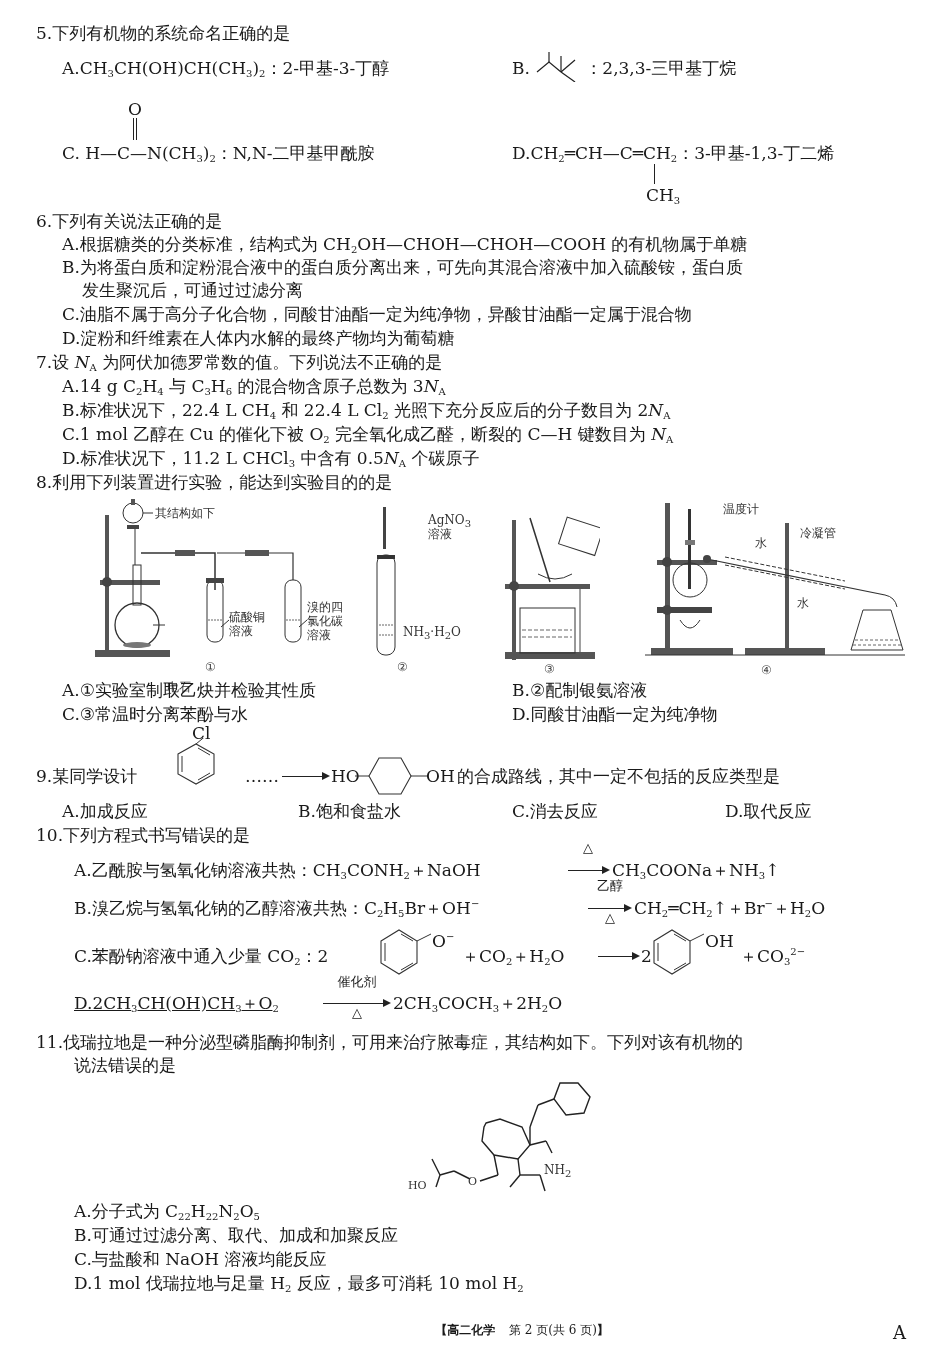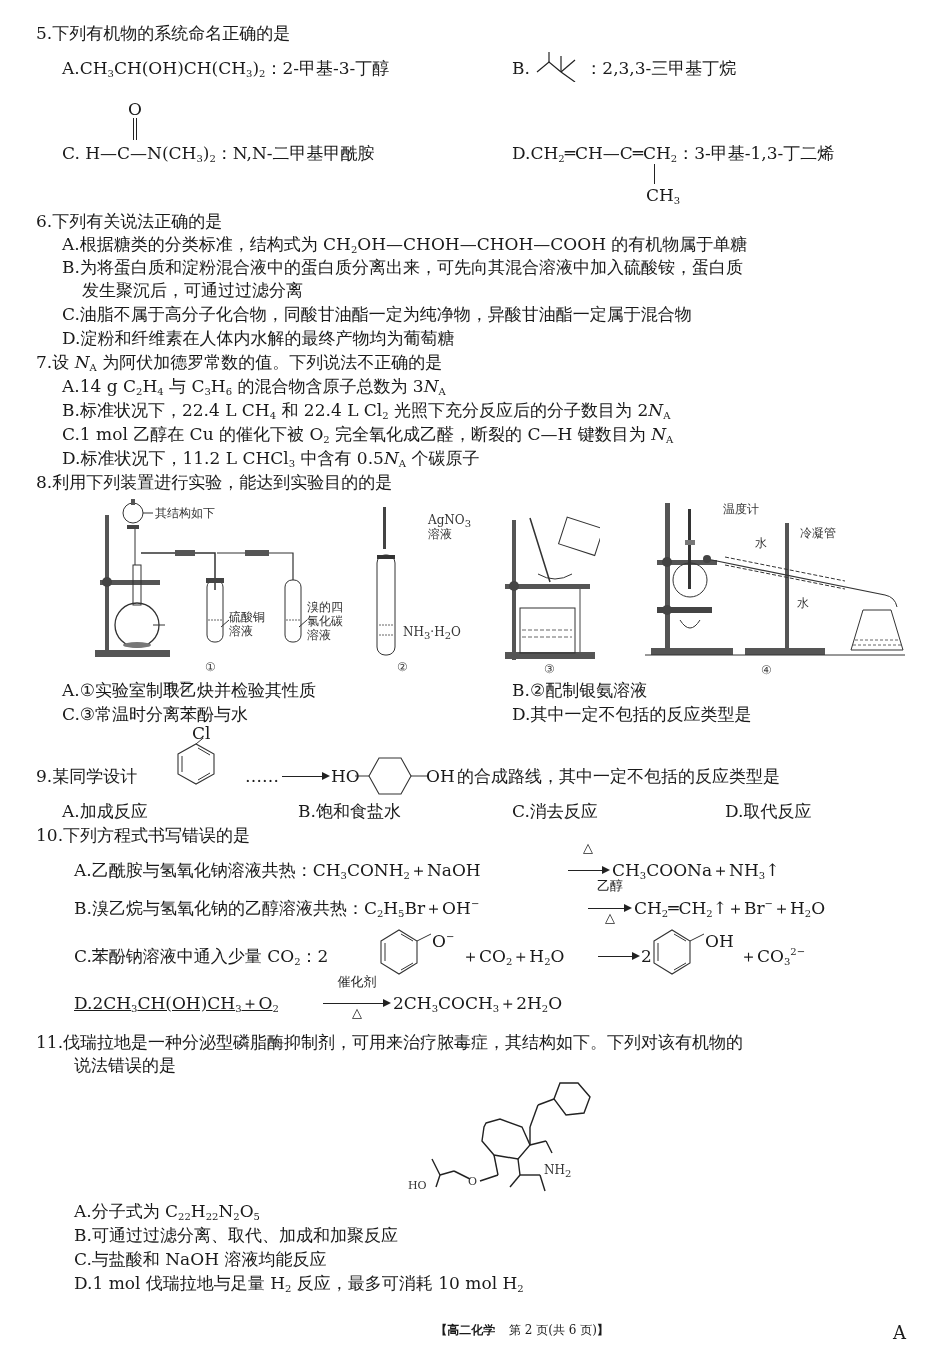--- a/index.html
+++ b/index.html
@@ -164,21 +164,21 @@
   <div class="figlabel" style="left:50px;top:6px;margin-left:28px;">温度计</div>
   <div class="figlabel" style="left:155px;top:30px;">冷凝管</div>
   <div class="figlabel" style="left:110px;top:40px;">水</div>
   <div class="figlabel" style="left:152px;top:100px;">水</div>
   <div class="cap" style="left:116px;top:168px;">④</div>
 </div>
 
 <div class="line opt" style="top:679px;">A.①实验室制取乙炔并检验其性质</div>
 <div class="line opt2" style="top:679px;">B.②配制银氨溶液</div>
 <div class="line opt" style="top:703px;">C.③常温时分离苯酚与水</div>
-<div class="line opt2" style="top:703px;">D.其中一定不包括的反应类型是</div>
+<div class="line opt2" style="top:703px;">D.同酸甘油酯一定为纯净物</div>
 
 <div class="line q" style="top:765px;">9.某同学设计</div>
 <div class="fig" style="left:158px;top:738px;">
   <svg width="60" height="60" viewBox="0 0 60 60">
     <polygon points="20,16 38,6 56,16 56,36 38,46 20,36" fill="none" stroke="#333" stroke-width="1.1"></polygon>
     <line x1="24" y1="18" x2="24" y2="34" stroke="#333"></line>
     <line x1="40" y1="10" x2="52" y2="17" stroke="#333"></line>
     <line x1="40" y1="42" x2="52" y2="35" stroke="#333"></line>
     <line x1="38" y1="6" x2="50" y2="-4" stroke="#333"></line>
   </svg>

